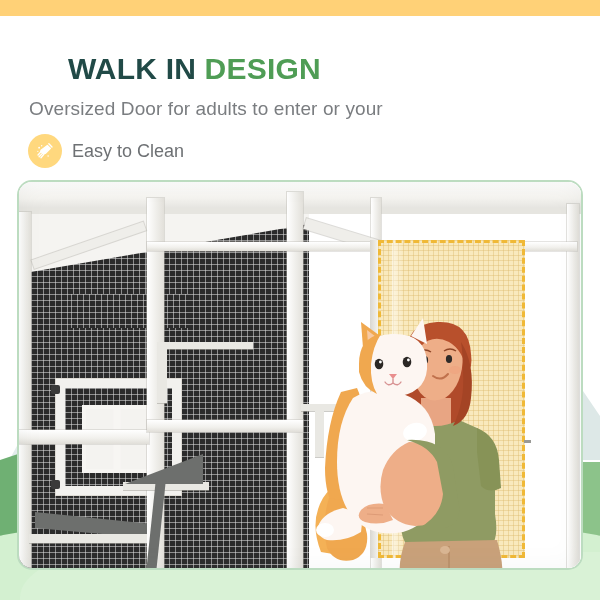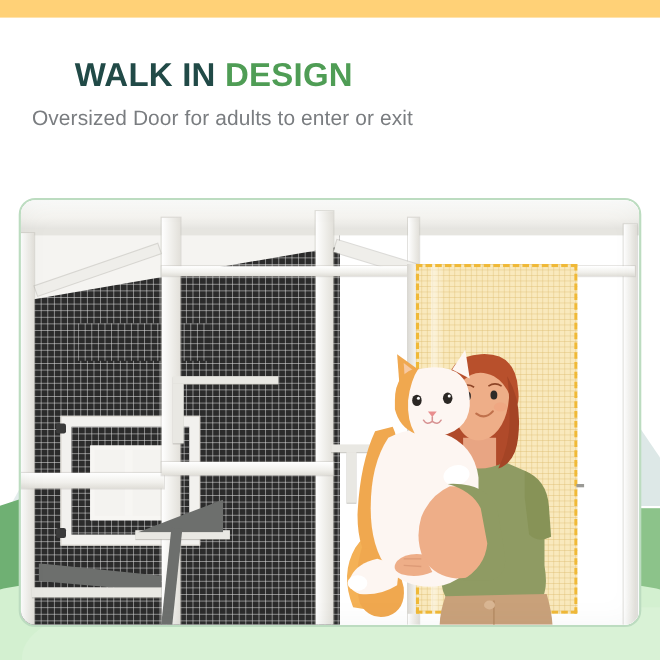--- a/index.html
+++ b/index.html
@@ -226,24 +226,44 @@
   <div class="bg-mint-bottom"></div>
   <div class="bg-mint-bottom2"></div>
 </div>
 
 <div class="topbar"></div>
 
 <div class="headline">
   <span class="hl-dark">WALK IN </span><span class="hl-green">DESIGN</span>
 </div>
 
-<div class="subhead">Oversized Door for adults to enter or exit</div>
+<div class="subhead">Oversized Door for adults to enter or your</div>
 
 <div class="features">
 
+  <div class="feature">
+    <span class="feat-badge">
+      <svg width="22" height="22" viewBox="0 0 24 24">
+        <g fill="none" stroke="#ffffff" stroke-width="1.5" stroke-linecap="round" stroke-linejoin="round">
+          <path d="M16.2 4.2 L19.6 7.6"></path>
+          <path d="M14.6 5.8 L18 9.2 L13.2 14 Q12 15.2 10.6 14.6 L8.2 13.4 Q6.8 12.7 7.6 11.2 Z" fill="#ffffff" stroke="#ffffff" stroke-width="1.2"></path>
+          <path d="M9.6 14.2 L5.6 18.2"></path>
+          <path d="M11.1 15.1 L7.6 19.4"></path>
+          <path d="M7.9 12.6 L4.4 16.4"></path>
+        </g>
+        <g fill="#ffffff">
+          <circle cx="5.6" cy="8.4" r="1"></circle>
+          <circle cx="8.4" cy="6.3" r=".75"></circle>
+          <circle cx="4.2" cy="12.3" r=".7"></circle>
+          <circle cx="15.4" cy="17.4" r=".8"></circle>
+        </g>
+      </svg>
+    </span>
+    <span class="feat-label">Easy to Clean</span>
+  </div>
 
   <div class="feat-gap"></div>
 
 
 </div>
 
 <div class="photo-frame">
   <div class="photo">
 
     <div class="bright-zone mesh-light"></div>

